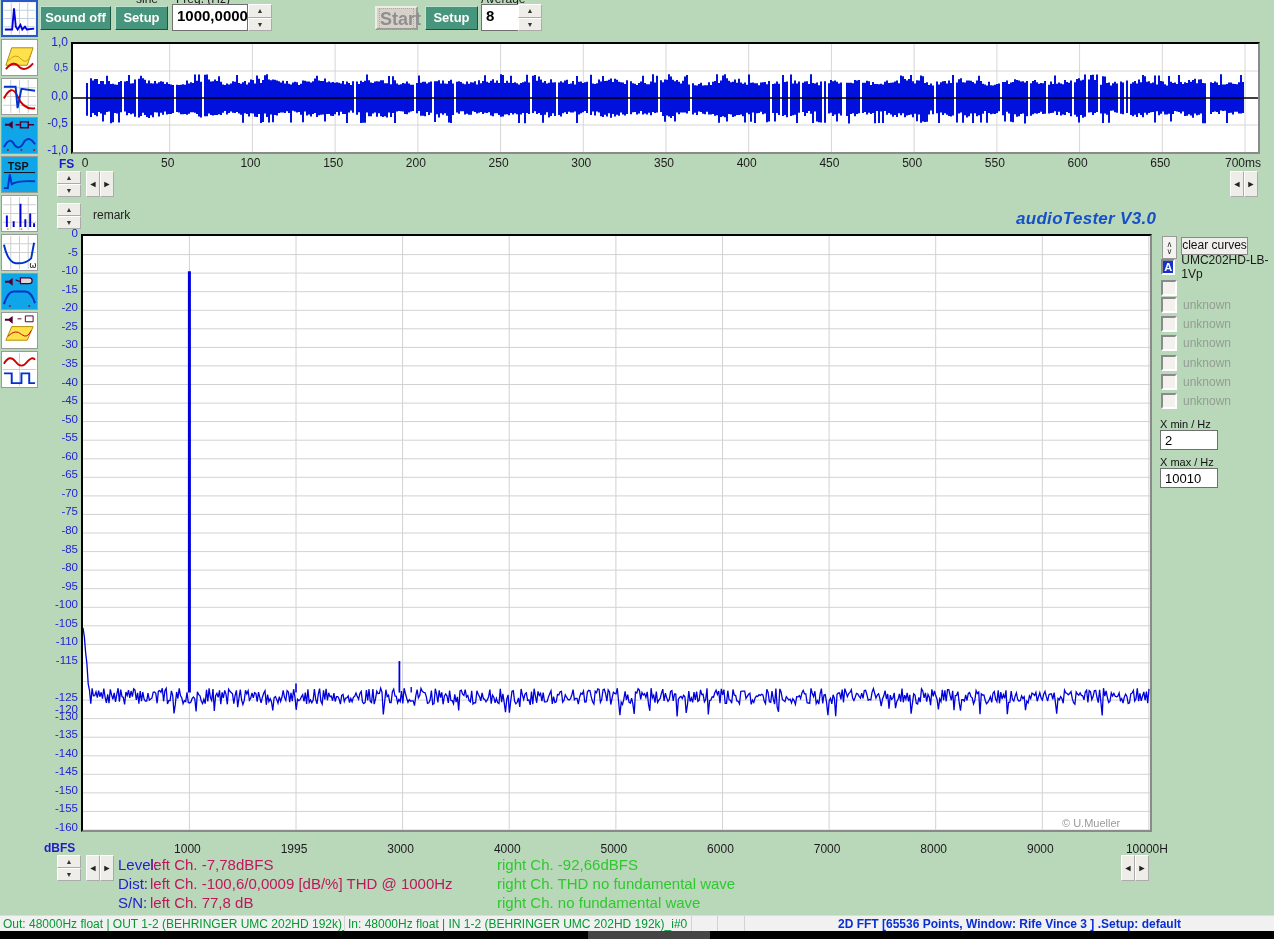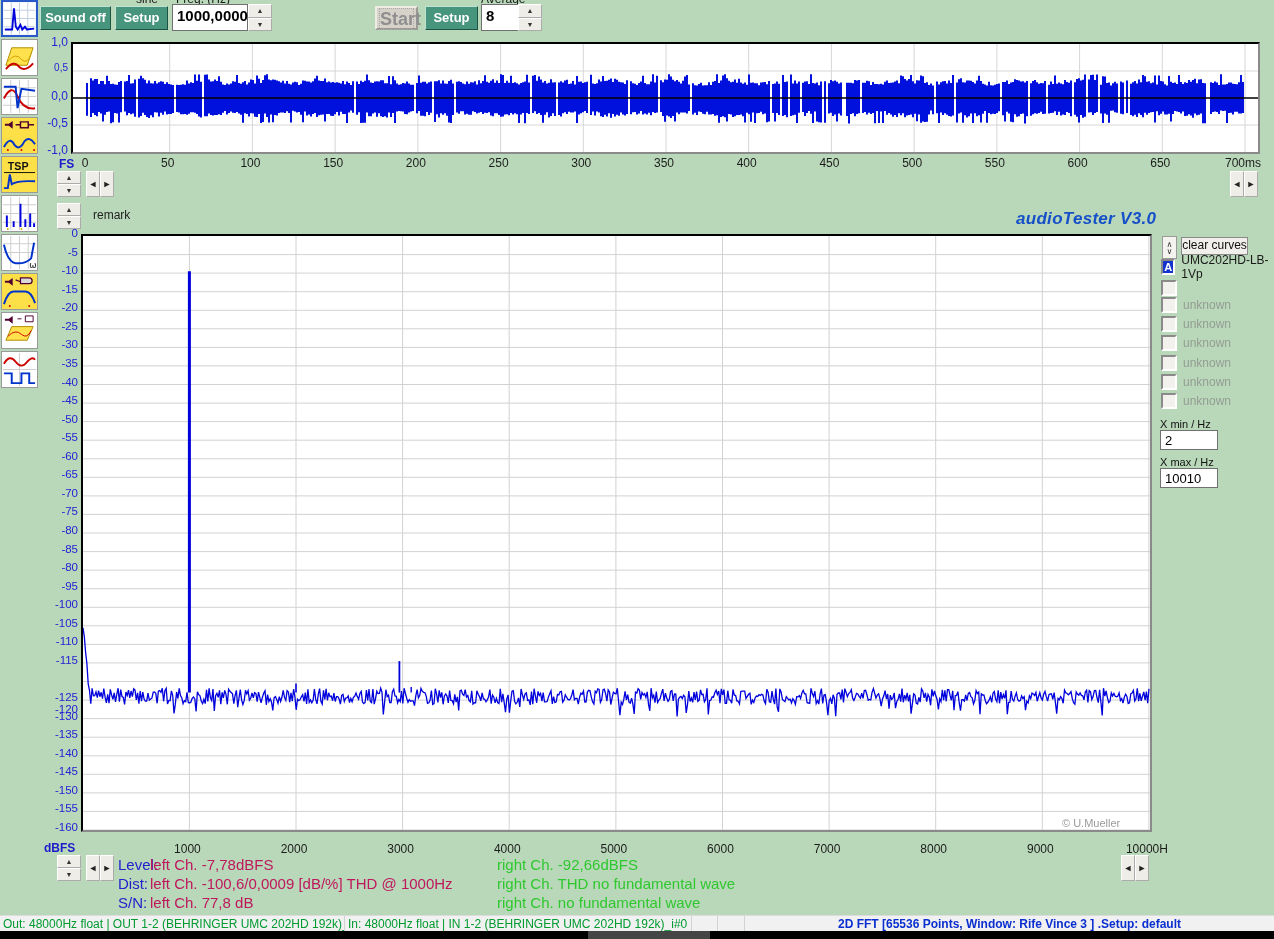--- a/index.html
+++ b/index.html
@@ -1,21 +1,21 @@
 <!DOCTYPE html>
 <html><head>
 <meta charset="utf-8">
 <style>
   html,body{margin:0;padding:0;}
   body{width:1274px;height:939px;position:relative;font-family:"Liberation Sans",sans-serif;background:#b9d7b9;}
   .app{position:absolute;inset:0;overflow:hidden;background:#b9d7b9;}
   
   .ltb{position:absolute;left:0;top:0;width:40px;}
   .tool{position:absolute;left:1px;width:37px;height:37px;background:#fff;border:1px solid #9a9a9a;box-sizing:border-box;}
-  .tool.gray{background:#fde047;}
+  .tool.gray{background:#0ea5e9;}
   .tool.sel{border:2px solid #2a58c8;background:#eef3ff;}
   .tool svg{width:100%;height:100%;display:block;}
   
   .btn-teal{position:absolute;height:24px;background:#47957c;color:#fff;font-weight:bold;font-size:13px;text-align:center;line-height:22px;border-top:1px solid #bfe2d3;border-left:1px solid #bfe2d3;border-right:1px solid #1d5343;border-bottom:1px solid #1d5343;box-sizing:border-box;cursor:pointer;}
   .btn-gray{position:absolute;height:24px;background:#d6d2ca;color:#8f8f8f;font-weight:bold;font-size:18px;text-align:center;line-height:20px;border:2px outset #efece4;box-sizing:border-box;}
   .btn-gray .inner{border:1px dotted #aaa;margin:0 2px;}
   .fld{position:absolute;background:#fff;border:1px solid #707070;box-sizing:border-box;font-weight:bold;font-size:15px;padding:2px 4px;color:#000;}
   .lbl-top{position:absolute;font-size:12px;color:#1a1a1a;}
   
   .spin{position:absolute;width:24px;height:26px;display:flex;flex-direction:column;}
@@ -284,21 +284,21 @@
     <div class="lbl ylab" style="left: 40px; top: 672.5px; width: 38px; margin-top: 30px;">-120</div>
     <div class="lbl ylab" style="left: 40px; top: 691.062px; width: 38px;">-125</div>
     <div class="lbl ylab" style="left: 40px; top: 709.625px; width: 38px;">-130</div>
     <div class="lbl ylab" style="left: 40px; top: 728.188px; width: 38px;">-135</div>
     <div class="lbl ylab" style="left: 40px; top: 746.75px; width: 38px;">-140</div>
     <div class="lbl ylab" style="left: 40px; top: 765.312px; width: 38px;">-145</div>
     <div class="lbl ylab" style="left: 40px; top: 783.875px; width: 38px;">-150</div>
     <div class="lbl ylab" style="left: 40px; top: 802.438px; width: 38px;">-155</div>
     <div class="lbl ylab" style="left: 40px; top: 821px; width: 38px;">-160</div>
     <div class="lbl xlab" style="left: 187.401px; top: 842px;">1000</div>
-    <div class="lbl xlab" style="left: 294.016px; top: 842px;">2000</div>
+    <div class="lbl xlab" style="left: 294.016px; top: 842px;">1995</div>
     <div class="lbl xlab" style="left: 400.631px; top: 842px;">3000</div>
     <div class="lbl xlab" style="left: 507.246px; top: 842px;">4000</div>
     <div class="lbl xlab" style="left: 613.86px; top: 842px;">5000</div>
     <div class="lbl xlab" style="left: 720.475px; top: 842px;">6000</div>
     <div class="lbl xlab" style="left: 827.09px; top: 842px;">7000</div>
     <div class="lbl xlab" style="left: 933.704px; top: 842px;">8000</div>
     <div class="lbl xlab" style="left: 1040.32px; top: 842px;">9000</div>
     <div class="lbl xlab" style="left: 1146.93px; top: 842px;">10000H</div>
     <div class="chkrow" style="top: 258px;">
       <div class="chk on">A</div>

